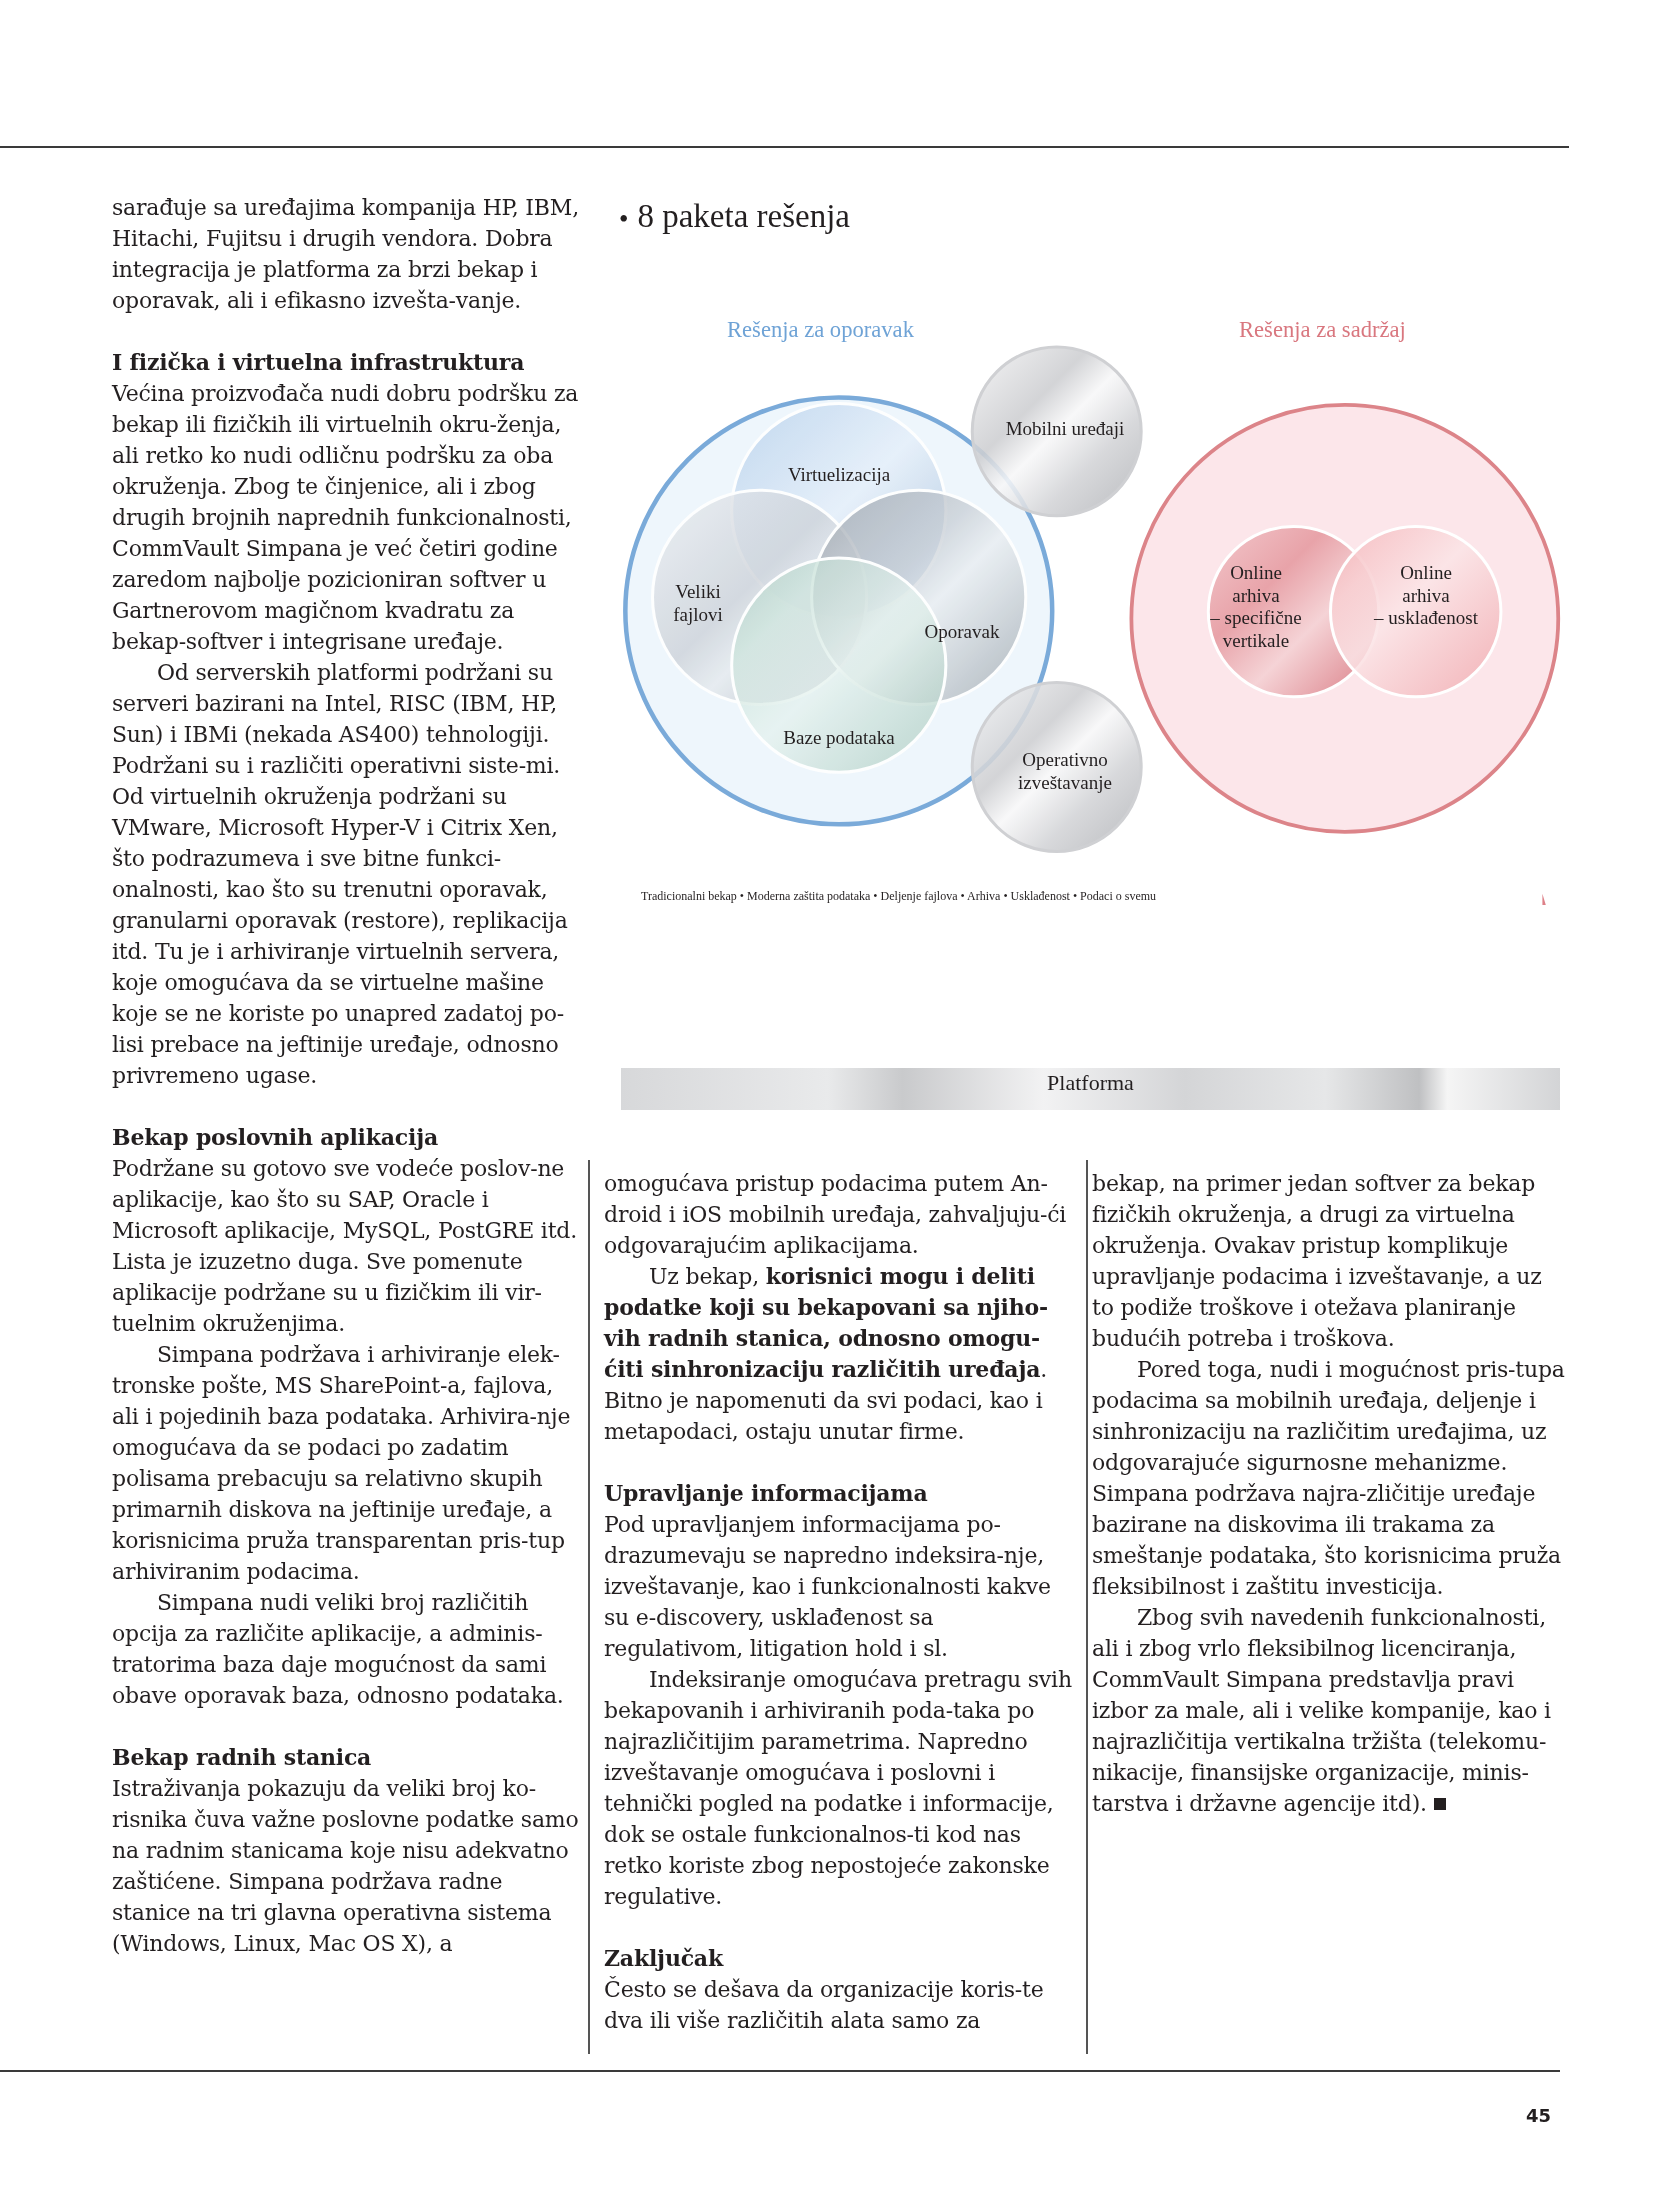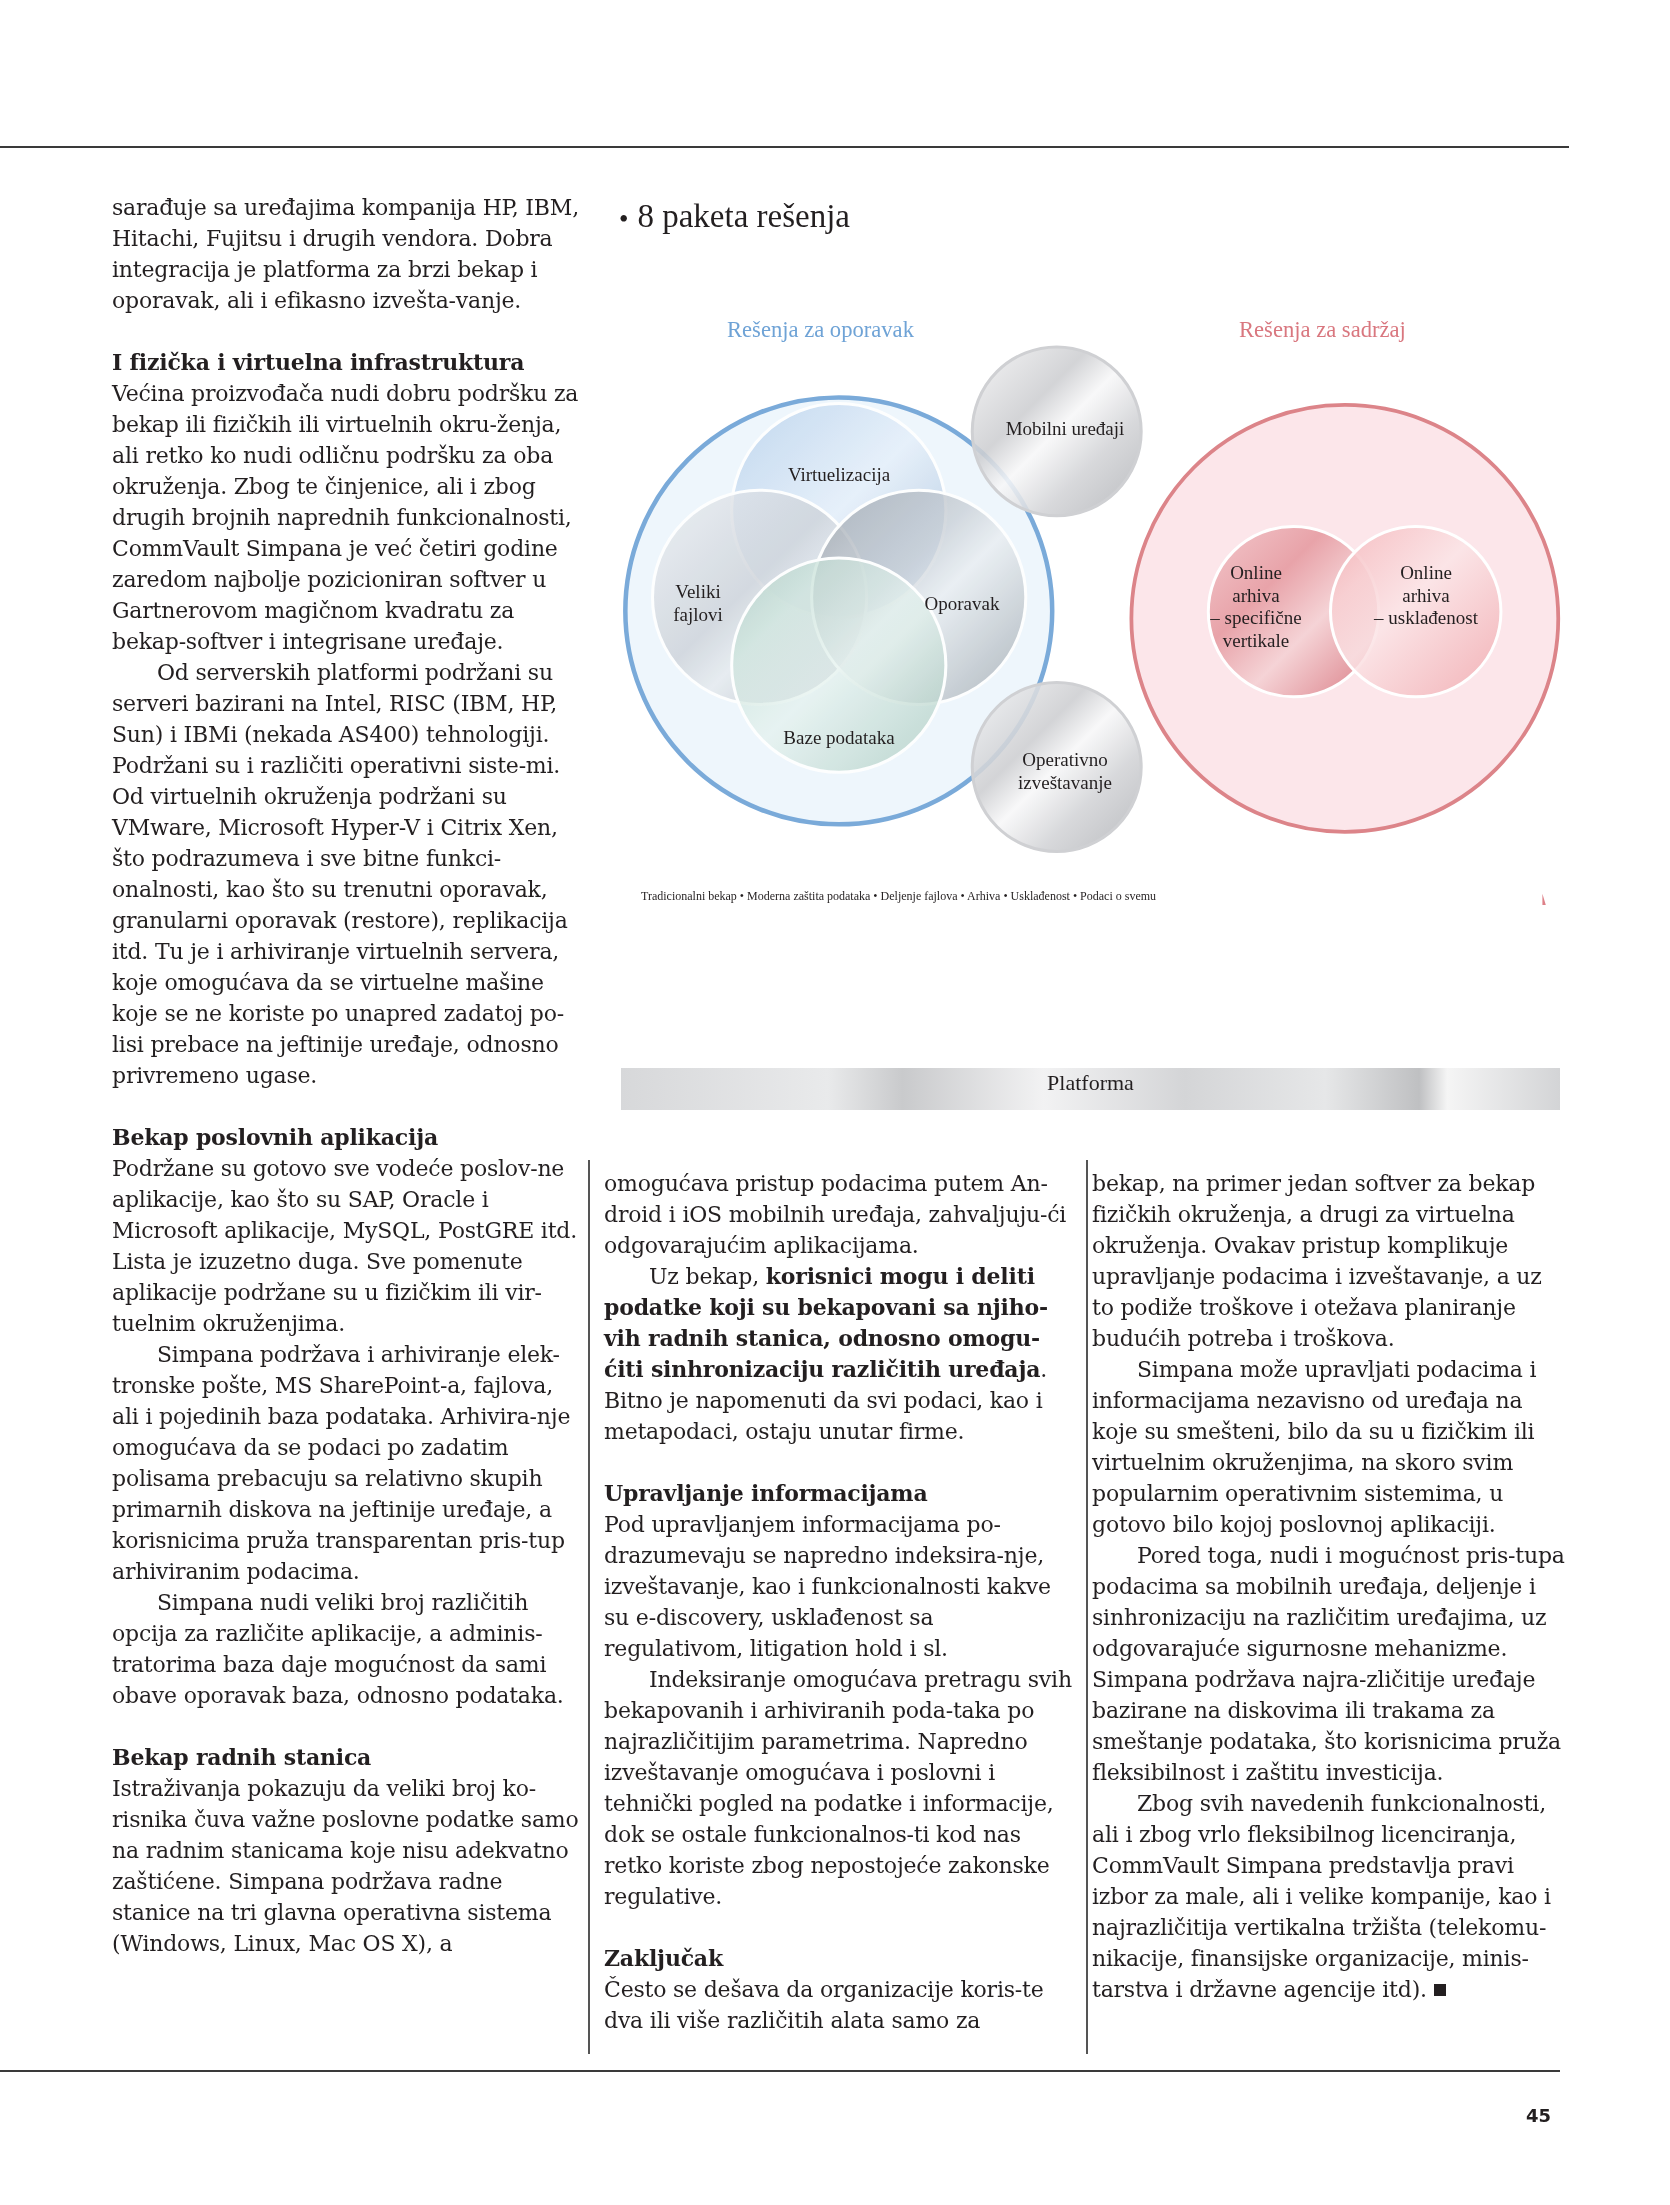--- a/index.html
+++ b/index.html
@@ -59,21 +59,20 @@
   <h3>Upravljanje informacijama</h3>
   <p>Pod upravljanjem informacijama po-drazumevaju se napredno indeksira-nje, izveštavanje, kao i funkcionalnosti kakve su e-discovery, usklađenost sa regulativom, litigation hold i sl.</p>
   <p class="ind">Indeksiranje omogućava pretragu svih bekapovanih i arhiviranih poda-taka po najrazličitijim parametrima. Napredno izveštavanje omogućava i poslovni i tehnički pogled na podatke i informacije, dok se ostale funkcionalnos-ti kod nas retko koriste zbog nepostojeće zakonske regulative.</p>
   <div class="gap"></div>
   <h3>Zaključak</h3>
   <p>Često se dešava da organizacije koris-te dva ili više različitih alata samo za</p>
 </div>
 
 <div class="col" style="left:1092px;top:1168px;width:475px;">
   <p>bekap, na primer jedan softver za bekap fizičkih okruženja, a drugi za virtuelna okruženja. Ovakav pristup komplikuje upravljanje podacima i izveštavanje, a uz to podiže troškove i otežava planiranje budućih potreba i troškova.</p>
-  <p class="ind">Simpana može upravljati podacima i informacijama nezavisno od uređaja na koje su smešteni, bilo da su u fizičkim ili virtuelnim okruženjima, na skoro svim popularnim operativnim sistemima, u gotovo bilo kojoj poslovnoj aplikaciji.</p>
   <p class="ind">Pored toga, nudi i mogućnost pris-tupa podacima sa mobilnih uređaja, deljenje i sinhronizaciju na različitim uređajima, uz odgovarajuće sigurnosne mehanizme. Simpana podržava najra-zličitije uređaje bazirane na diskovima ili trakama za smeštanje podataka, što korisnicima pruža fleksibilnost i zaštitu investicija.</p>
   <p class="ind"><span>Zbog svih navedenih funkcionalnosti, ali i zbog vrlo fleksibilnog licenciranja, CommVault Simpana predstavlja pravi izbor za male, ali i velike kompanije, kao i najrazličitija vertikalna tržišta (telekomu-nikacije, finansijske organizacije, minis-tarstva i državne agencije itd).</span><span class="endmark"></span></p>
 </div>
 
 <div class="fig-title"><span class="bullet">•</span><span>8 paketa rešenja</span></div>
 
 <div class="grp-label" style="left:727px;top:317px;color:#6fa3d6;">Rešenja za oporavak</div>
 <div class="grp-label" style="left:1239px;top:317px;color:#d9777f;">Rešenja za sadržaj</div>
 
 <svg style="position:absolute;left:0;top:0;" width="1670" height="905" viewBox="0 0 2214 1200">
@@ -145,21 +144,21 @@
       <stop offset="1" stop-color="#dc7b83"></stop>
   </linearGradient>
   <path d="M815,1205 Q1060,1265 1320,1265 Q1660,1265 2045,1232 L2045,1185 L2072,1275 L2045,1333 L2045,1293 Q1660,1300 1320,1285 Q1060,1285 815,1313 Z" fill="url(#gArrow)"></path>
 </svg>
 
 <div class="dlabel" style="left:839px;top:475px;">Virtuelizacija</div>
 <div class="dlabel" style="left:698px;top:604px;">
   <div>Veliki</div>
   <div>fajlovi</div>
 </div>
-<div class="dlabel" style="left:962px;top:604px;">Oporavak</div>
+<div class="dlabel" style="left:962px;top:632px;">Oporavak</div>
 <div class="dlabel" style="left:839px;top:738px;">Baze podataka</div>
 
 <div class="dlabel" style="left:1065px;top:429px;">Mobilni uređaji</div>
 <div class="dlabel" style="left:1065px;top:772px;">
   <div>Operativno</div>
   <div>izveštavanje</div>
 </div>
 
 <div class="dlabel" style="left:1256px;top:607px;">
   <div>Online</div>

